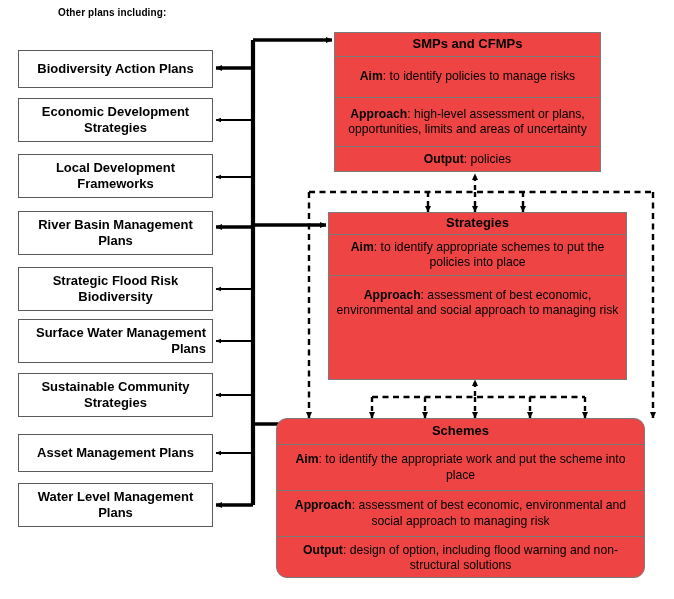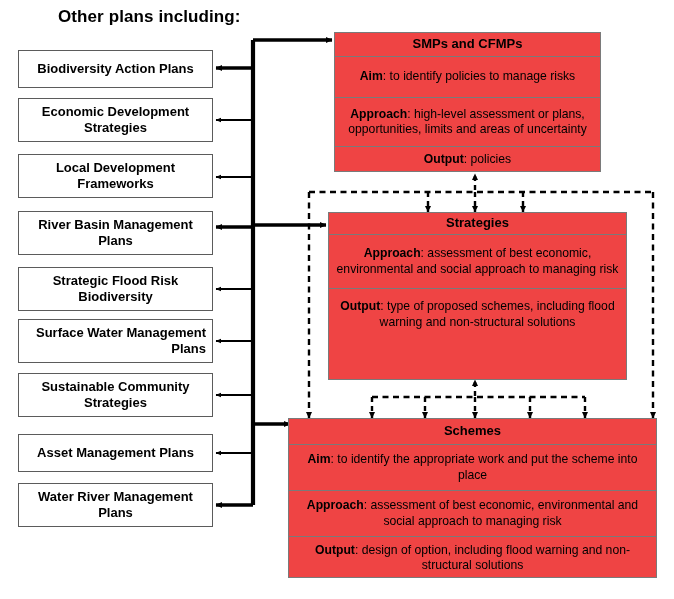--- a/index.html
+++ b/index.html
@@ -23,21 +23,21 @@
     left: 0;
     top: 0;
     width: 674px;
     height: 599px;
     pointer-events: none;
   }
   .caption {
     position: absolute;
     left: 58px;
     top: 7px;
-    font-size: 17px;
+    font-size: 10px;
     font-weight: bold;
     letter-spacing: 0.1px;
     white-space: nowrap;
   }
   
   .plan-box {
     position: absolute;
     left: 18px;
     width: 195px;
     box-sizing: border-box;
@@ -111,21 +111,21 @@
 
   <div class="plan-box" style="top:373px;height:44px;">
     <span>Sustainable Community Strategies</span>
   </div>
 
   <div class="plan-box" style="top:434px;height:38px;">
     <span>Asset Management Plans</span>
   </div>
 
   <div class="plan-box" style="top:483px;height:44px;">
-    <span>Water River Management Plans</span>
+    <span>Water Level Management Plans</span>
   </div>
 
   <svg class="wires" viewBox="0 0 674 599">
     <defs>
       <marker id="ah-thick" markerWidth="7" markerHeight="7" refX="6.2" refY="3.2" orient="auto" markerUnits="userSpaceOnUse">
         <path d="M0,0.2 L6.6,3.2 L0,6.2 z" fill="#000"></path>
       </marker>
       <marker id="ah-thin" markerWidth="6" markerHeight="6" refX="5.4" refY="2.8" orient="auto" markerUnits="userSpaceOnUse">
         <path d="M0,0.3 L5.8,2.8 L0,5.3 z" fill="#000"></path>
       </marker>
@@ -189,33 +189,33 @@
     </div>
     <div class="row" style="height:26px;">
       <div>
         <span class="lbl">Output</span><span class="txt">:  policies</span>
       </div>
     </div>
   </div>
 
   <div class="panel" style="left:328px;top:212px;width:299px;height:168px;">
     <div class="row head" style="height:22px;">Strategies</div>
+    <div class="row" style="height:41px;">
+      <div>
+        <span class="lbl">Aim</span><span class="txt">:  to identify appropriate schemes to put the policies into place</span>
+      </div>
+    </div>
     <div class="row" style="height:54px;">
       <div>
         <span class="lbl">Approach</span><span class="txt">:  assessment of best economic, environmental and social approach to managing risk</span>
       </div>
     </div>
-    <div class="row" style="height:51px;">
-      <div>
-        <span class="lbl">Output</span><span class="txt">:  type of proposed schemes, including flood warning and non-structural solutions</span>
-      </div>
-    </div>
-  </div>
-
-  <div class="panel" style="left:288px;top:418px;width:369px;height:160px;">
+  </div>
+
+  <div class="panel" style="left:276px;top:418px;width:369px;height:160px;border-radius:11px;">
     <div class="row head" style="height:26px;">Schemes</div>
     <div class="row" style="height:46px;">
       <div>
         <span class="lbl">Aim</span><span class="txt">:  to identify the appropriate work and put the scheme into place</span>
       </div>
     </div>
     <div class="row" style="height:46px;">
       <div>
         <span class="lbl">Approach</span><span class="txt">:  assessment of best economic, environmental and social approach to managing risk</span>
       </div>

